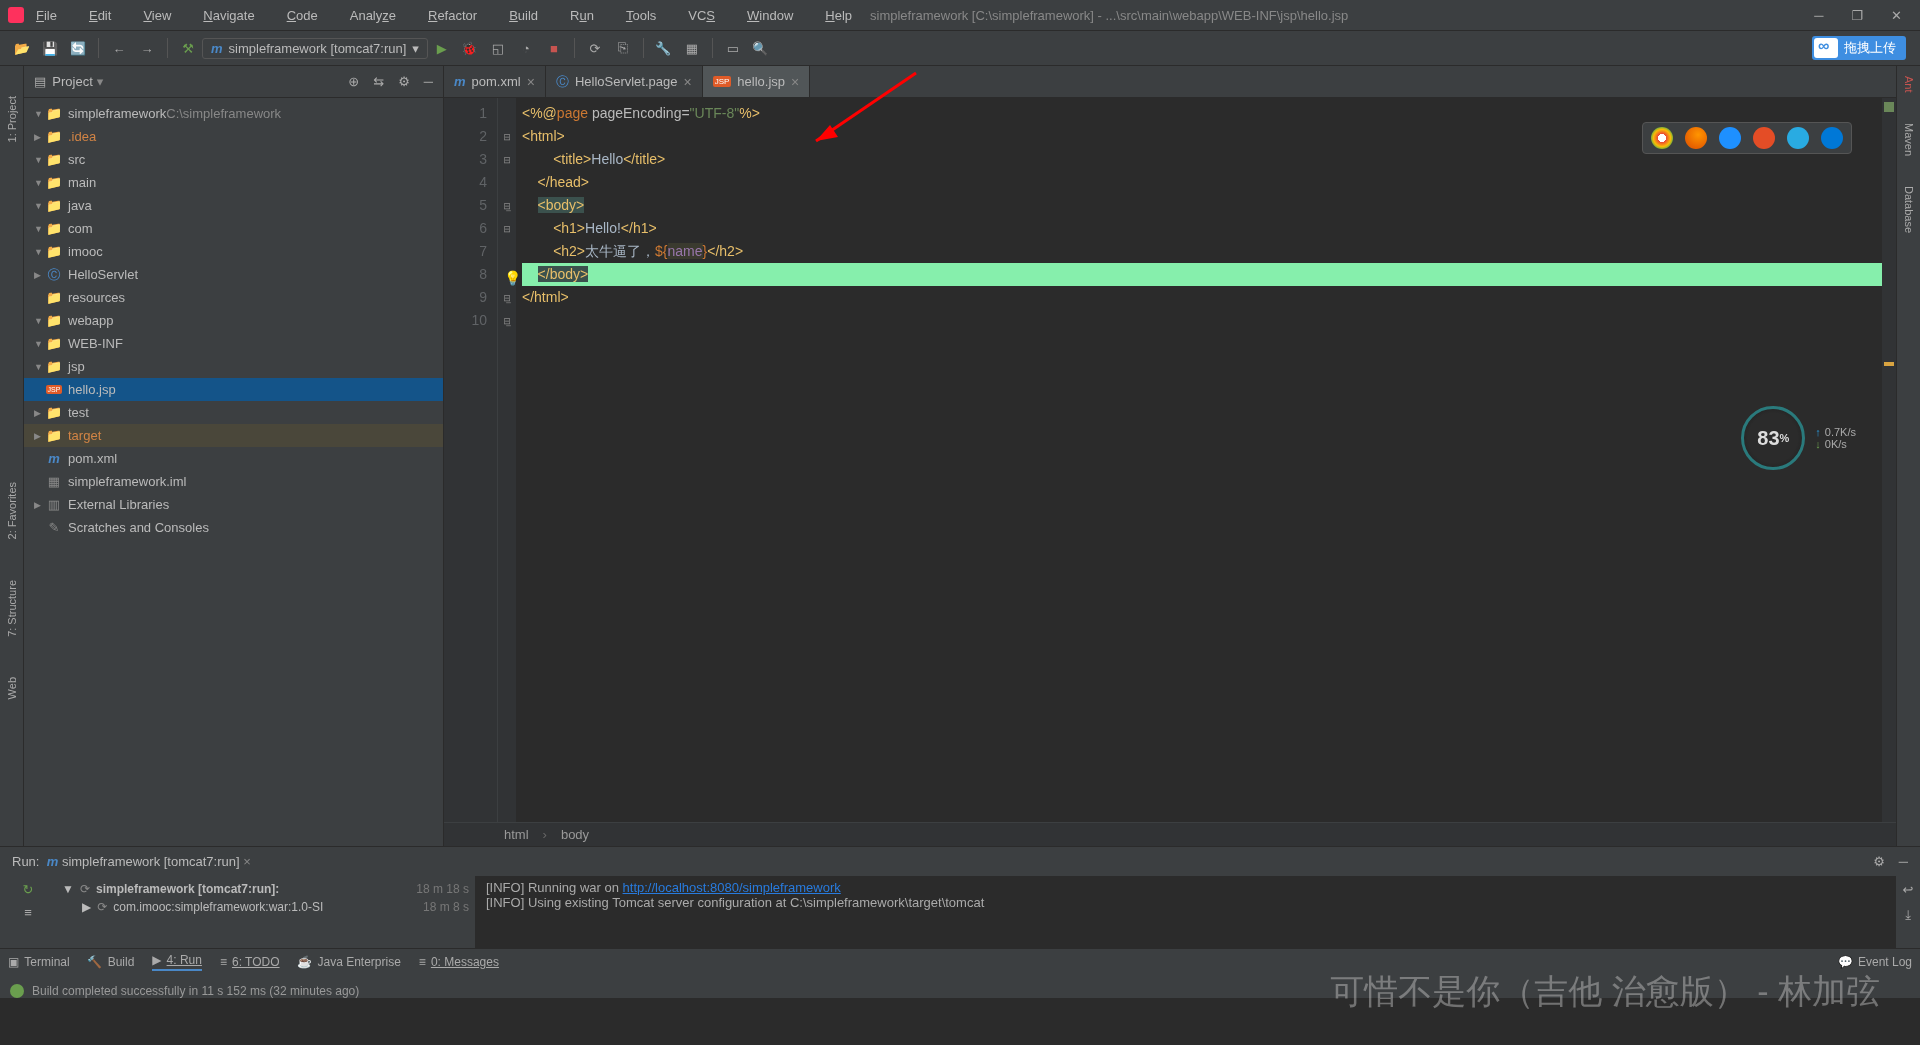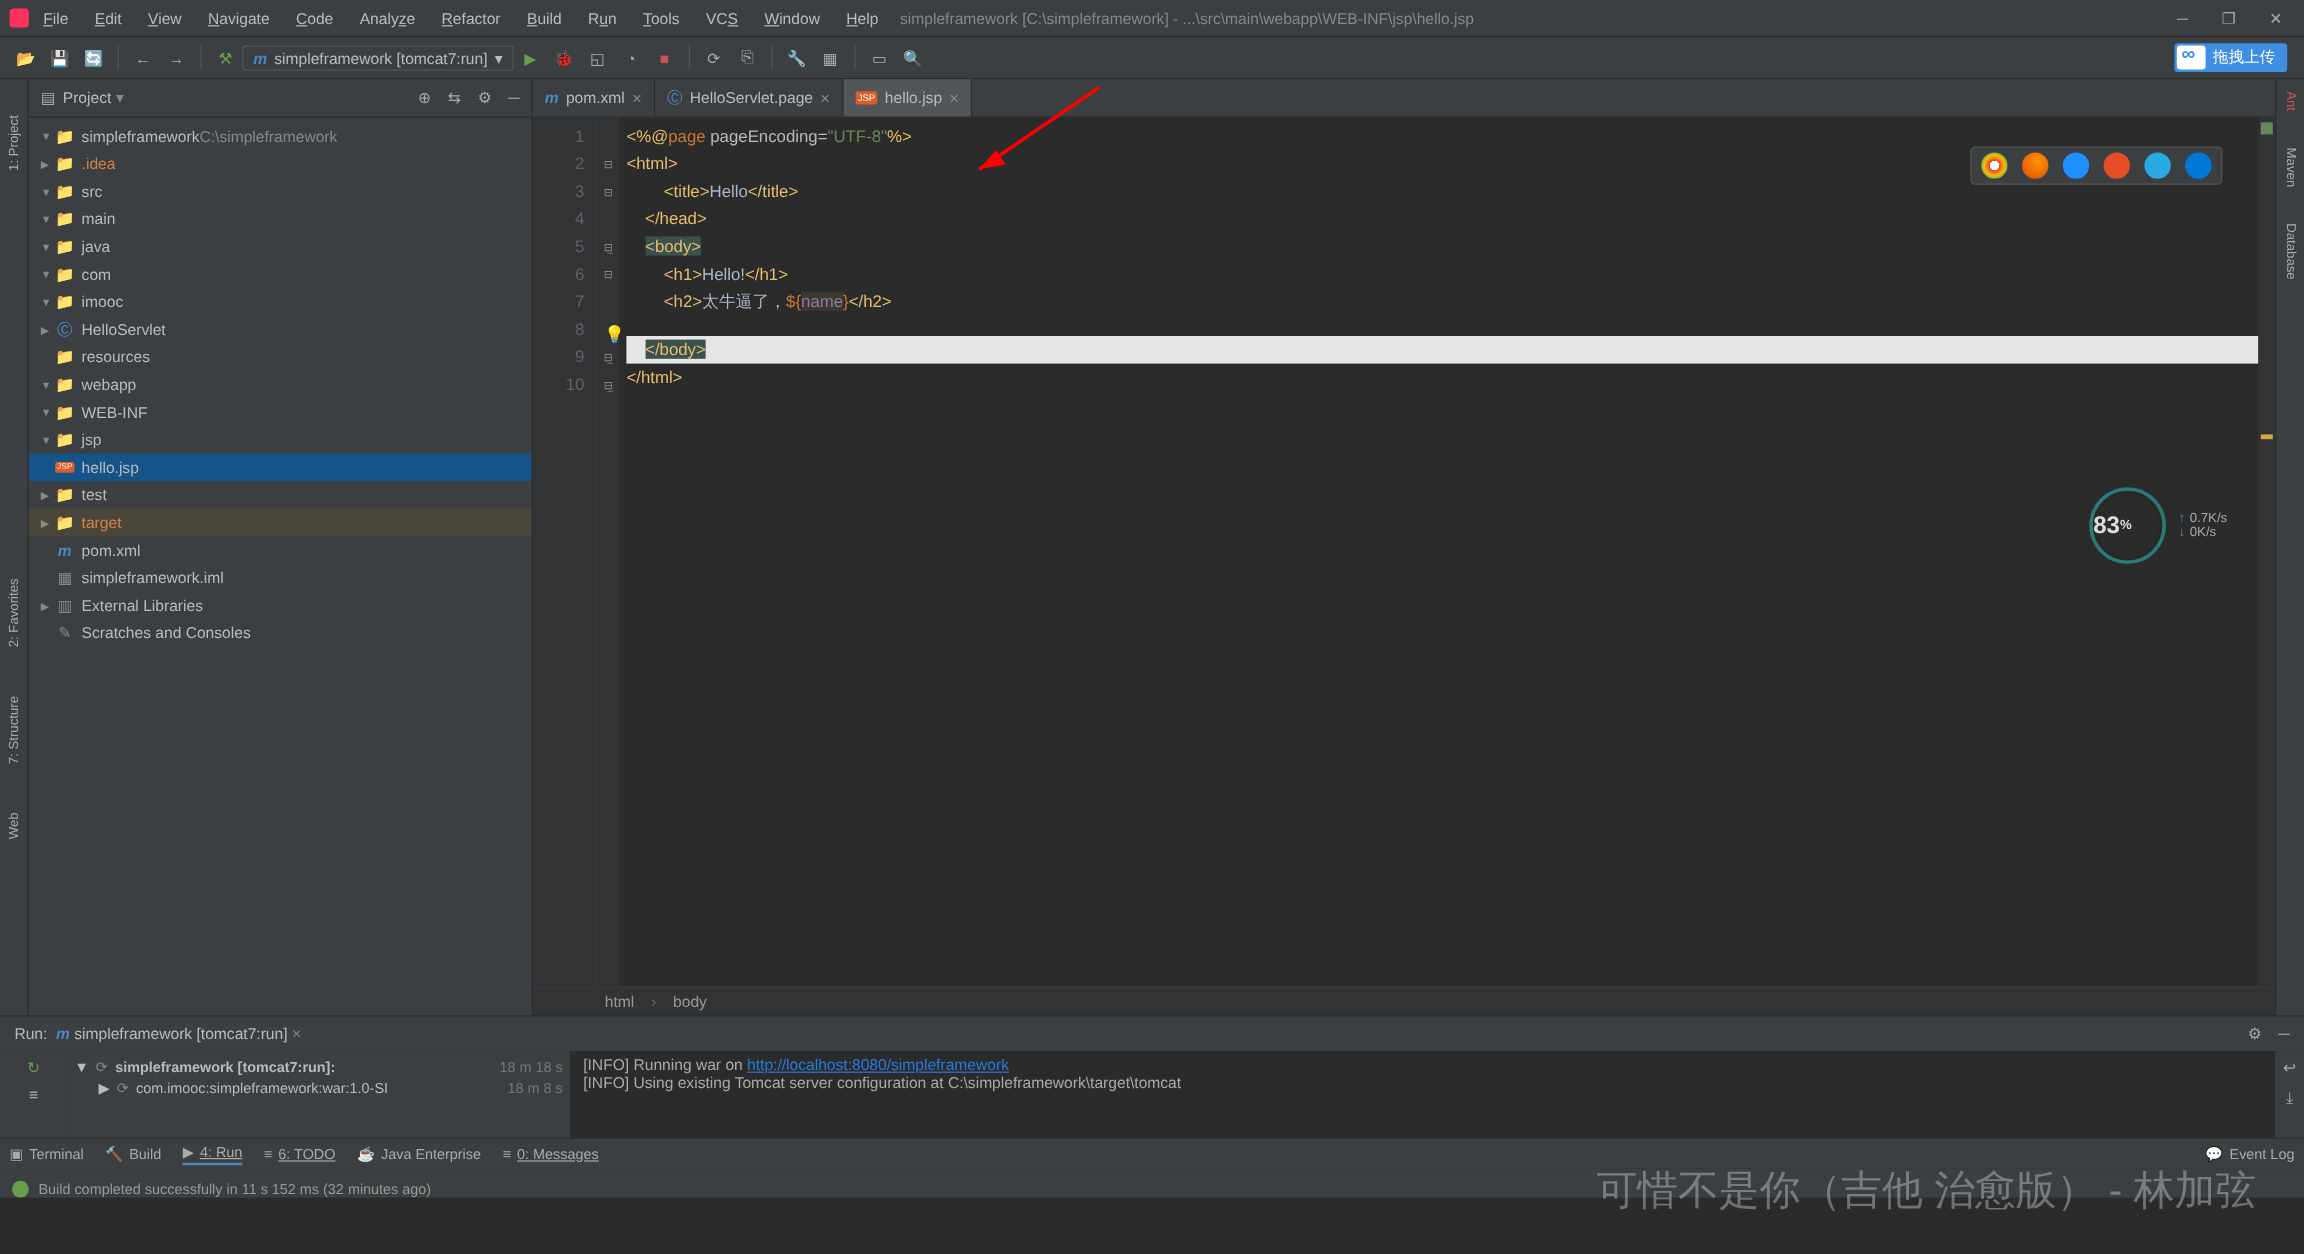--- a/index.html
+++ b/index.html
@@ -1,19 +1,19 @@
 <!DOCTYPE html>
 <html><head>
 <meta charset="utf-8">
 <style>
 * { box-sizing: border-box; margin: 0; padding: 0; font-family: "Segoe UI", sans-serif; }
 body { background: #2b2b2b; color: #bbb; font-size: 13px; overflow: hidden; width: 1920px; height: 1045px; position: relative; }
 .titlebar { height: 30px; background: #3c3f41; display: flex; align-items: center; padding: 0 8px; color: #bbb; }
 .titlebar .logo { width: 16px; height: 16px; background: #fe315d; border-radius: 3px; margin-right: 12px; display:inline-block; }
-.titlebar .menu { display: flex; gap: 22px; }
+.titlebar .menu { display: flex; gap: 32px; }
 .titlebar .menu span { cursor: pointer; }
 .titlebar .menu u { text-decoration: underline; }
 .titlebar .title { margin-left: 18px; color: #888; }
 .titlebar .winbtns { margin-left: auto; display: flex; gap: 28px; color: #aaa; padding-right:10px;}
 .toolbar { height: 36px; background: #3c3f41; display: flex; align-items: center; padding: 0 8px; border-top:1px solid #2b2b2b; border-bottom:1px solid #2b2b2b;}
 .toolbar .ico { width: 18px; height: 18px; margin: 0 5px; display: inline-flex; align-items:center; justify-content:center; color:#aaa; }
 .toolbar .sep { width: 1px; height: 20px; background: #555; margin: 0 6px; }
 .runcfg { background: #3c3f41; border: 1px solid #555; border-radius: 3px; padding: 2px 8px; display: flex; align-items: center; gap: 6px; color:#bbb;}
 .runcfg .m { color: #4a88c7; font-weight: bold; font-style: italic; }
 .upload { margin-left: auto; background: #3e8ee1; color: #fff; padding: 3px 10px 3px 32px; border-radius: 3px; position:relative; margin-right:6px;}
@@ -50,28 +50,28 @@
 .gutter { width: 54px; background: #313335; text-align: right; padding: 4px 10px 0 0; color: #606366; border-right:1px solid #3c3f41;}
 .gutter div{height:23px;line-height:23px;}
 .fold { width:18px; background:#313335; padding-top:4px;}
 .fold div{height:23px;display:flex;align-items:center;justify-content:center;color:#888;font-size:9px;}
 .bulb{position:absolute;left:60px;top:172px;color:#f2c94c;font-size:14px;}
 .lines { flex: 1; padding: 4px 0 0 6px; position:relative;}
 .lines .ln{height:23px;line-height:23px;white-space:pre;}
 .tag{color:#e8bf6a;} .attr{color:#bababa;} .kw{color:#cc7832;} .str{color:#6a8759;} .txt{color:#a9b7c6;}
 .el{color:#cc7832;} .elvar{color:#9876aa;background:#3a3a2f;}
 .hl{background:#3b514d;}
-.caretline{background:#e5e5e5;margin-top:17px;}
+.caretline{background:#86efac;}
 .arrow-ann{position:absolute;left:280px;top:-35px;pointer-events:none;}
 .breadcrumb { height: 24px; padding: 0 60px; display: flex; align-items: center; gap: 14px; color: #999; border-top:1px solid #3c3f41; background:#313335;}
 .breadcrumb .sep2{color:#666;}
 .browsers{position:absolute;right:44px;top:56px;background:#3c3f41;border:1px solid #555;border-radius:4px;padding:4px 8px;display:flex;gap:12px;}
 .bico{width:22px;height:22px;border-radius:50%;display:inline-block;}
 .speed{position:absolute;right:40px;top:340px;display:flex;align-items:center;gap:10px;}
-.gauge{width:64px;height:64px;border-radius:50%;border:3px solid #2a7a7c;display:flex;align-items:center;justify-content:flex-start;color:#ddd;font-weight:bold;font-size:20px;background:radial-gradient(circle,#2b2b2b 60%,#1a1a1a);}
+.gauge{width:64px;height:64px;border-radius:50%;border:3px solid #2a7a7c;display:flex;align-items:center;justify-content:center;color:#ddd;font-weight:bold;font-size:20px;background:radial-gradient(circle,#2b2b2b 60%,#1a1a1a);}
 .netspeed{font-size:11px;color:#aaa;}
 .netspeed div{display:flex;align-items:center;gap:4px;}
 .rightgut{width:14px;background:#313335;position:relative;}
 .errm{position:absolute;top:4px;right:2px;width:10px;height:10px;background:#6a8759;}
 .warn{position:absolute;top:264px;right:2px;width:10px;height:4px;background:#d9a441;}
 .run-hdr { height: 30px; background: #3c3f41; display: flex; align-items: center; padding: 0 12px; border-top:1px solid #2b2b2b;}
 .run-hdr .rbtns{margin-left:auto;display:flex;gap:14px;color:#aaa;}
 .run-body { height: 72px; background: #2b2b2b; display: flex; }
 .run-left{width:56px;background:#3c3f41;display:flex;flex-direction:column;align-items:center;padding:6px 0;gap:8px;color:#6a9e4e;}
 .run-tree{width:420px;background:#3c3f41;padding:4px 6px;font-size:12px;border-right:1px solid #2b2b2b;}

